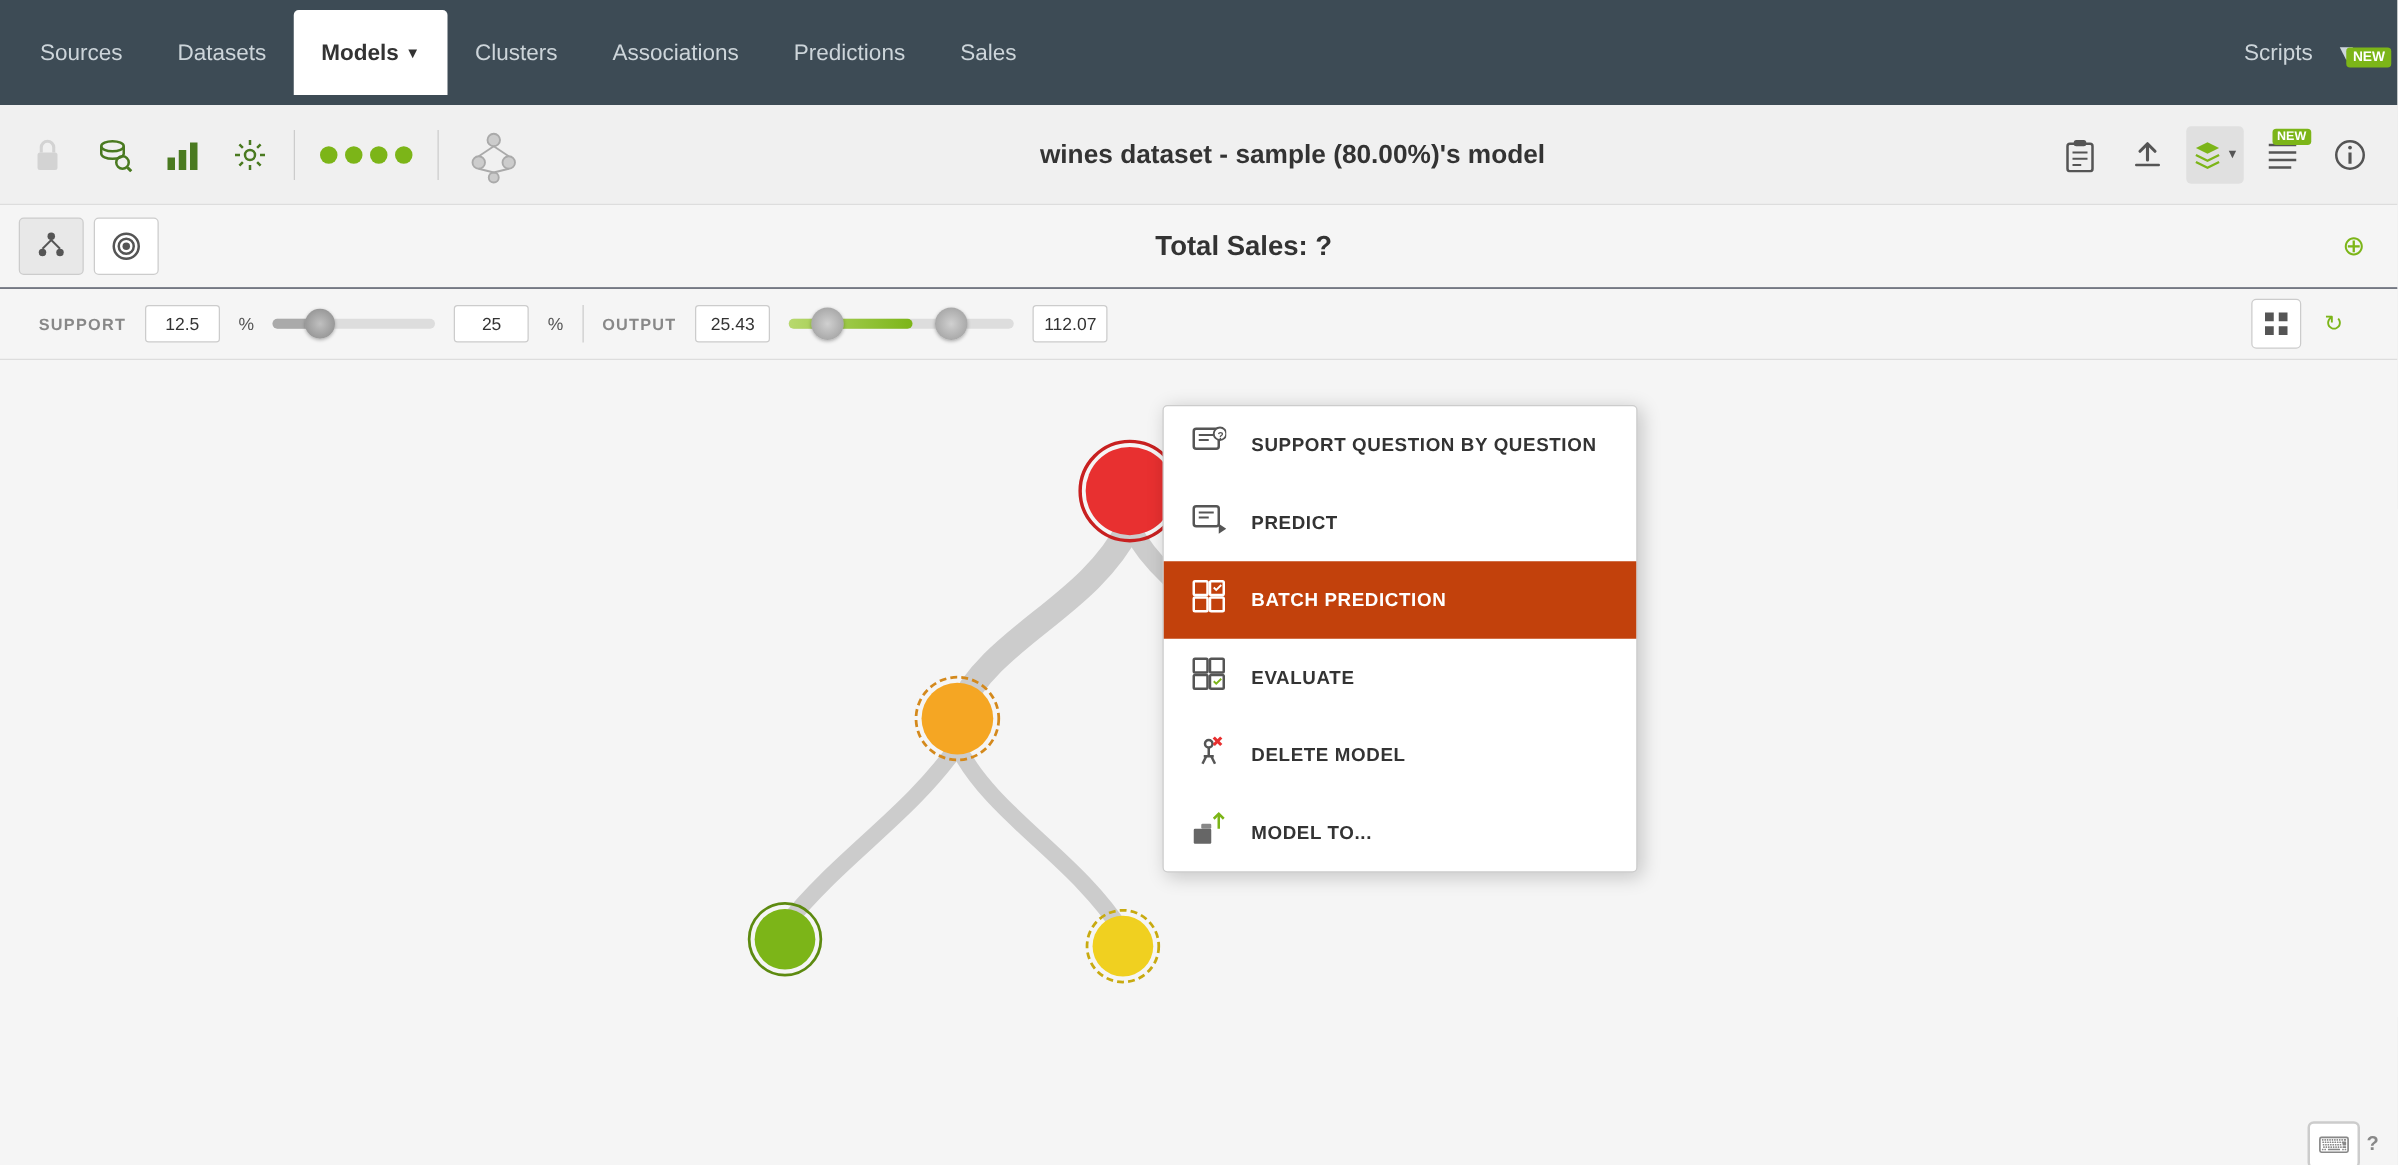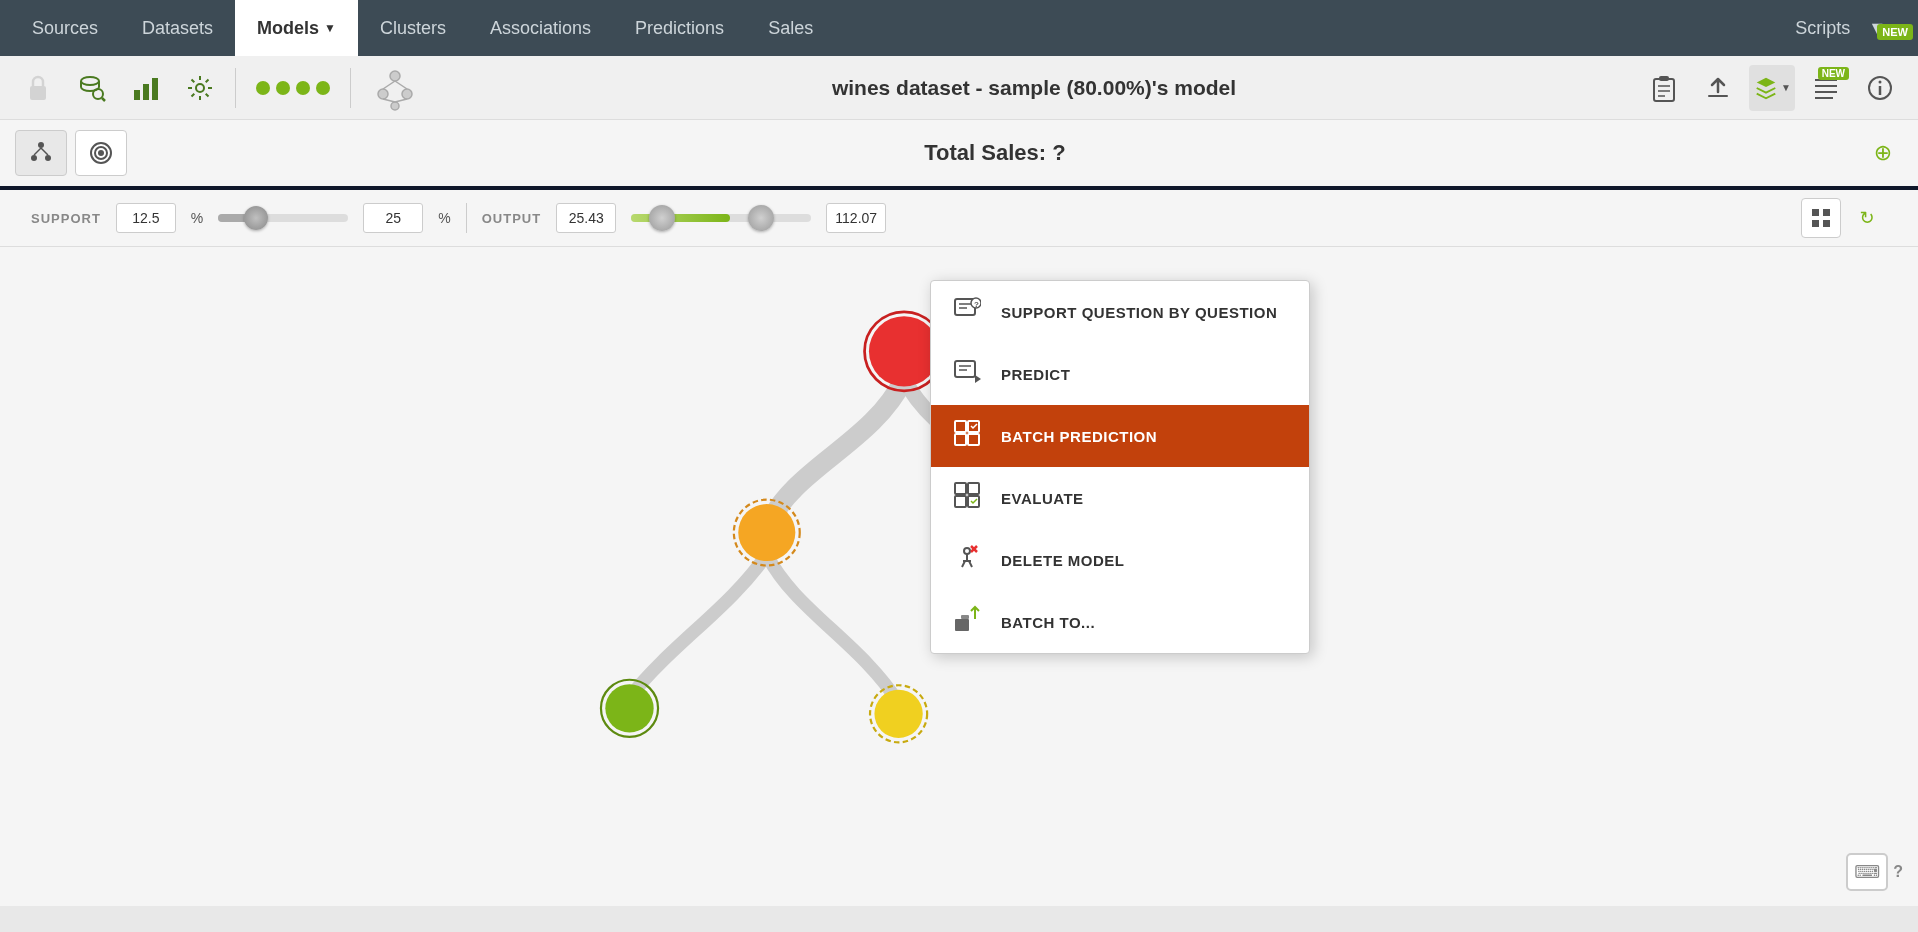--- a/index.html
+++ b/index.html
@@ -3,21 +3,21 @@
   <meta charset="utf-8">
   <style>
     * { box-sizing: border-box; margin: 0; padding: 0; }
     body { font-family: Arial, Helvetica, sans-serif; background: #e8e8e8; overflow: hidden; }
 
     
     .top-nav {
       display: flex;
       align-items: center;
       background: #3d4b55;
-      height: 56px;
+      height: 84px;
       padding: 0 10px;
       position: relative;
       justify-content: space-between;
     }
     .nav-item {
       color: #cdd5da;
       font-size: 18px;
       padding: 0 22px;
       cursor: pointer;
       height: 68px;
@@ -53,21 +53,21 @@
       border-radius: 3px;
       position: absolute;
       top: 8px;
     }
 
     
     .toolbar {
       display: flex;
       align-items: center;
       background: #f0f0f0;
-      height: 64px;
+      height: 80px;
       padding: 0 15px;
       border-bottom: 1px solid #ddd;
       gap: 8px;
       position: relative;
     }
     .toolbar-icon {
       width: 46px;
       height: 46px;
       display: flex;
       align-items: center;
@@ -111,21 +111,21 @@
       background: #f5f5f5;
     }
 
     
     .view-controls {
       display: flex;
       align-items: center;
       padding: 10px 15px;
       background: #f5f5f5;
       gap: 8px;
-      border-bottom: 4px solid #0f172a;
+      border-bottom: 1px solid #0f172a;
     }
     .view-btn {
       width: 52px;
       height: 46px;
       display: flex;
       align-items: center;
       justify-content: center;
       background: #fff;
       border: 1px solid #ccc;
       border-radius: 4px;
@@ -575,17 +575,17 @@
 
     <div class="dropdown-menu-item">
       <span class="menu-icon">
         <svg width="28" height="28" viewBox="0 0 28 28">
             <rect x="2" y="14" width="14" height="12" rx="1" fill="#666"></rect>
             <rect x="8" y="10" width="8" height="4" rx="1" fill="#888"></rect>
             <path d="M18 6 L22 2 L26 6" stroke="#7cb518" stroke-width="2" fill="none"></path>
             <line x1="22" y1="2" x2="22" y2="14" stroke="#7cb518" stroke-width="2"></line>
           </svg>
       </span>
-      <span>BATCH TO...</span>
+      <span>MODEL TO...</span>
     </div>
   </div>
 
 </div>
 
 </body></html>

